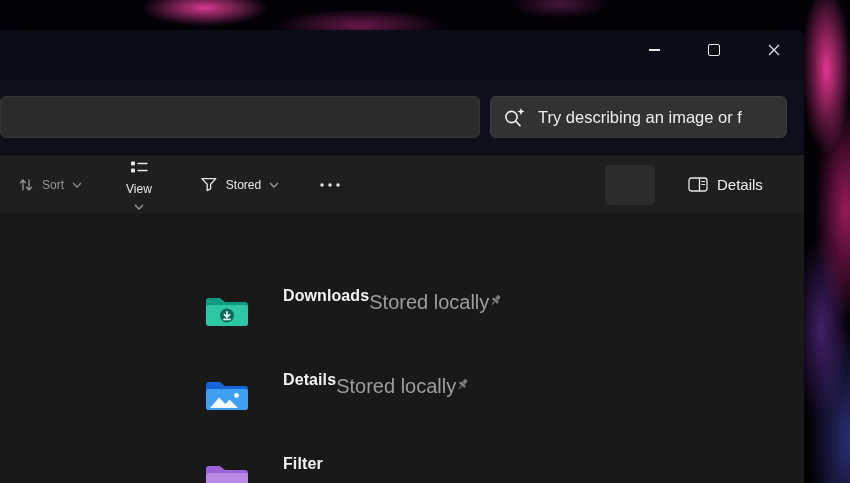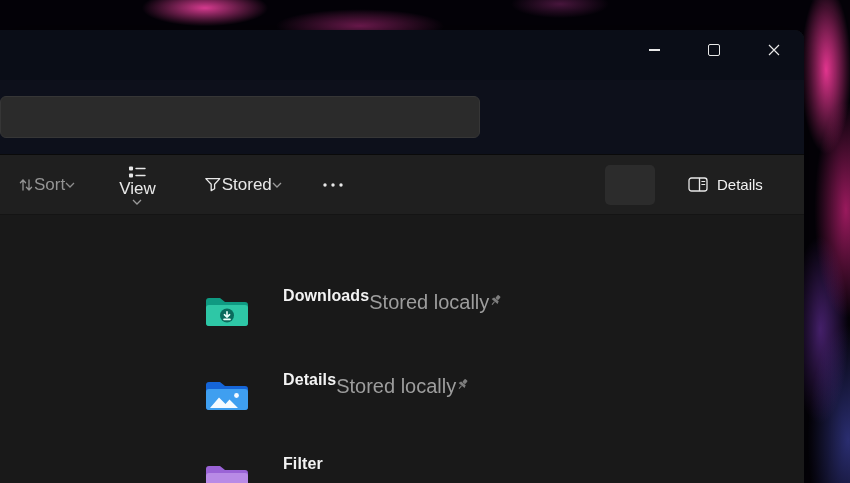--- a/index.html
+++ b/index.html
@@ -43,21 +43,21 @@
     border:1px solid #3d3d3d;border-radius:6px;box-sizing:border-box;
     display:flex;align-items:center;gap:12px;padding-left:12px;overflow:hidden;
   }
   .searchbox .ph{color:#ededed;font-size:16.5px;white-space:nowrap;}
   
   .toolbar{
     position:relative;height:61px;background:#1f1f1f;border-top:1px solid #0a0a0a;
     border-bottom:1px solid #141414;box-sizing:border-box;
     display:flex;align-items:center;padding-left:18px;
   }
-  .tb-item{display:flex;align-items:center;font-size:17px;color:#e8e8e8;background:none;border:0;padding:0;cursor:default;}
+  .tb-item{display:flex;align-items:center;gap:8px;font-size:12px;color:#e8e8e8;background:none;border:0;padding:0;cursor:default;}
   .tb-item.dim{color:#949494;}
   .tb-sort{margin-right:44px;}
   .tb-view{margin-right:48px;flex-direction:column;}
   .tb-filter{margin-right:40px;}
   .tb-blank{position:absolute;left:605px;top:10px;width:50px;height:40px;background:#2c2c2c;border-radius:5px;border:0;}
   .tb-details{position:absolute;left:682px;top:0;height:100%;display:flex;align-items:center;gap:9px;font-size:15px;color:#f0f0f0;background:none;border:0;}
   
   .content{position:relative;height:268px;background:#191919;}
   .filelist{position:absolute;left:203px;top:70px;}
   .filerow{display:flex;gap:32px;height:70px;margin-bottom:14px;}
@@ -85,20 +85,28 @@
       <button class="cap-btn">
         <svg width="12" height="12" viewBox="0 0 12 12">
           <path d="M1 1 L11 11 M11 1 L1 11" stroke="#e8e8e8" stroke-width="1.2" fill="none"></path>
         </svg>
       </button>
     </div>
   </div>
 
   <div class="addressrow">
     <div class="addressbar"></div>
+    <div class="searchbox">
+      <svg width="23" height="21" viewBox="0 0 23 21">
+        <circle cx="8.5" cy="10" r="5.6" stroke="#f0f0f0" stroke-width="1.6" fill="none"></circle>
+        <path d="M12.8 14.3 L17 18.6" stroke="#f0f0f0" stroke-width="1.6" stroke-linecap="round"></path>
+        <path d="M18 1 L19 3.6 L21.6 4.6 L19 5.6 L18 8.2 L17 5.6 L14.4 4.6 L17 3.6 Z" fill="#f0f0f0"></path>
+      </svg>
+      <span class="ph">Try describing an image or f</span>
+    </div>
   </div>
 
   <div class="toolbar">
 
     <button class="tb-item dim tb-sort">
       <svg width="16" height="16" viewBox="0 0 16 16">
         <path d="M5 13 V3 M5 3 L2.4 5.8 M5 3 L7.6 5.8 M11 3 V13 M11 13 L8.4 10.2 M11 13 L13.6 10.2" stroke="#949494" stroke-width="1.3" fill="none" stroke-linecap="round" stroke-linejoin="round"></path>
       </svg>
       <span>Sort</span>
       <svg width="10" height="6" viewBox="0 0 10 6">

